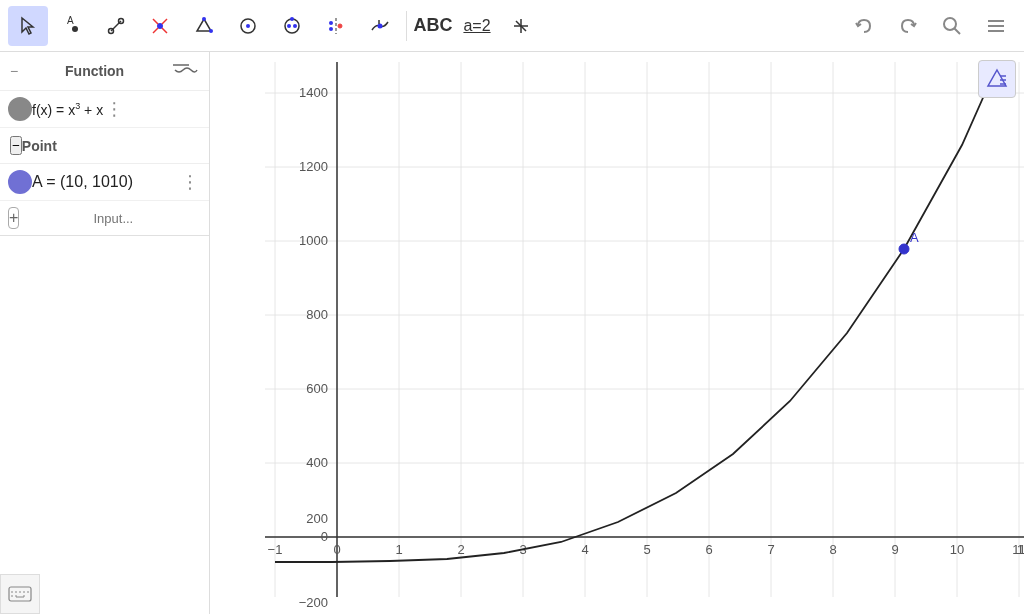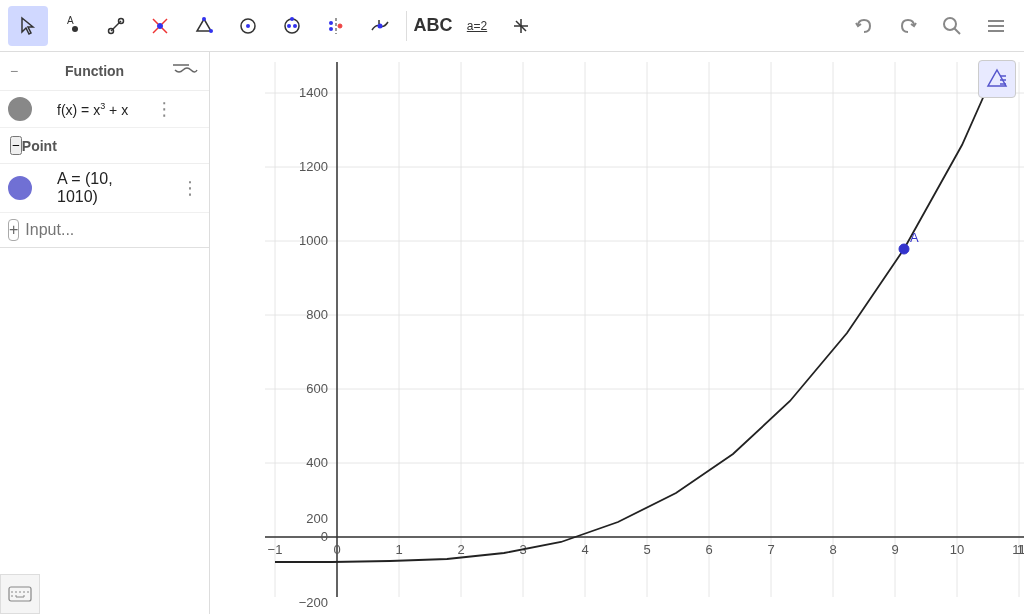--- a/index.html
+++ b/index.html
@@ -36,21 +36,21 @@
     }
     .sidebar-section-header .collapse-btn {
       background: none; border: none; cursor: pointer; font-size: 14px; color: #888;
     }
     .sidebar-section-header .sort-btn {
       background: none; border: none; cursor: pointer; font-size: 18px; color: #666;
       display: flex; align-items: center;
     }
     .sidebar-item-row {
       display: flex; align-items: center; padding: 6px 8px;
-      border-bottom: 1px solid #f0f0f0; gap: 25px; position: relative;
+      border-bottom: 1px solid #f0f0f0; gap: 0; position: relative;
     }
     .item-icon-circle {
       width: 24px; height: 24px; border-radius: 50%;
       border: 2px solid #888; flex-shrink: 0;
     }
     .item-icon-circle.grey { background: #888; border-color: #888; }
     .item-icon-circle.blue-outline { background: #7070d4; border-color: #7070d4; }
     .item-label { font-size: 16px; color: #222; flex: 1; }
     .item-menu-btn {
       background: none; border: none; cursor: pointer; font-size: 18px; color: #888;
@@ -64,22 +64,23 @@
     .add-input-row {
       display: flex; align-items: center; padding: 6px 8px; gap: 6px;
       border-bottom: 1px solid #e0e0e0;
     }
     .add-btn {
       width: 22px; height: 22px; border: 1px solid #aaa; border-radius: 4px;
       display: flex; align-items: center; justify-content: center; font-size: 16px;
       color: #666; background: none; cursor: pointer;
     }
     .add-input {
-      flex: 1; border: none; outline: none; font-size: 16px; color: #999;
+      flex: 1; border: none; outline: none; font-size: 13px; color: #999;
       background: transparent;
+      text-align: center;
     }
 
     
     .graph-area {
       flex: 1; position: relative; background: #fff; overflow: hidden;
     }
     .graph-canvas {
       width: 100%; height: 100%;
     }
     
@@ -167,21 +168,21 @@
       <path d="M2 14 Q6 8 10 10 Q14 12 18 6" fill="none" stroke="#333" stroke-width="1.5"></path>
       <circle cx="10" cy="10" r="2.5" fill="#33e"></circle>
       <line x1="9" y1="4" x2="9" y2="8" stroke="#333" stroke-width="1.5"></line>
     </svg>
   </button>
   <div class="tool-sep"></div>
   <button class="tool-btn" title="Text">
     <span style="font-size:18px;font-weight:bold;">ABC</span>
   </button>
   <button class="tool-btn" title="Measure">
-    <span style="font-size:12px;text-decoration:underline;">a=2</span>
+    <span style="font-size:16px;text-decoration:underline;">a=2</span>
   </button>
   <button class="tool-btn" title="Transform">
     <svg width="20" height="20" viewBox="0 0 20 20">
       <line x1="10" y1="3" x2="10" y2="17" stroke="#333" stroke-width="1.5"></line>
       <line x1="3" y1="10" x2="17" y2="10" stroke="#333" stroke-width="1.5"></line>
       <line x1="5" y1="5" x2="15" y2="15" stroke="#333" stroke-width="1.5"></line>
     </svg>
   </button>
 
   <div class="toolbar-right">

